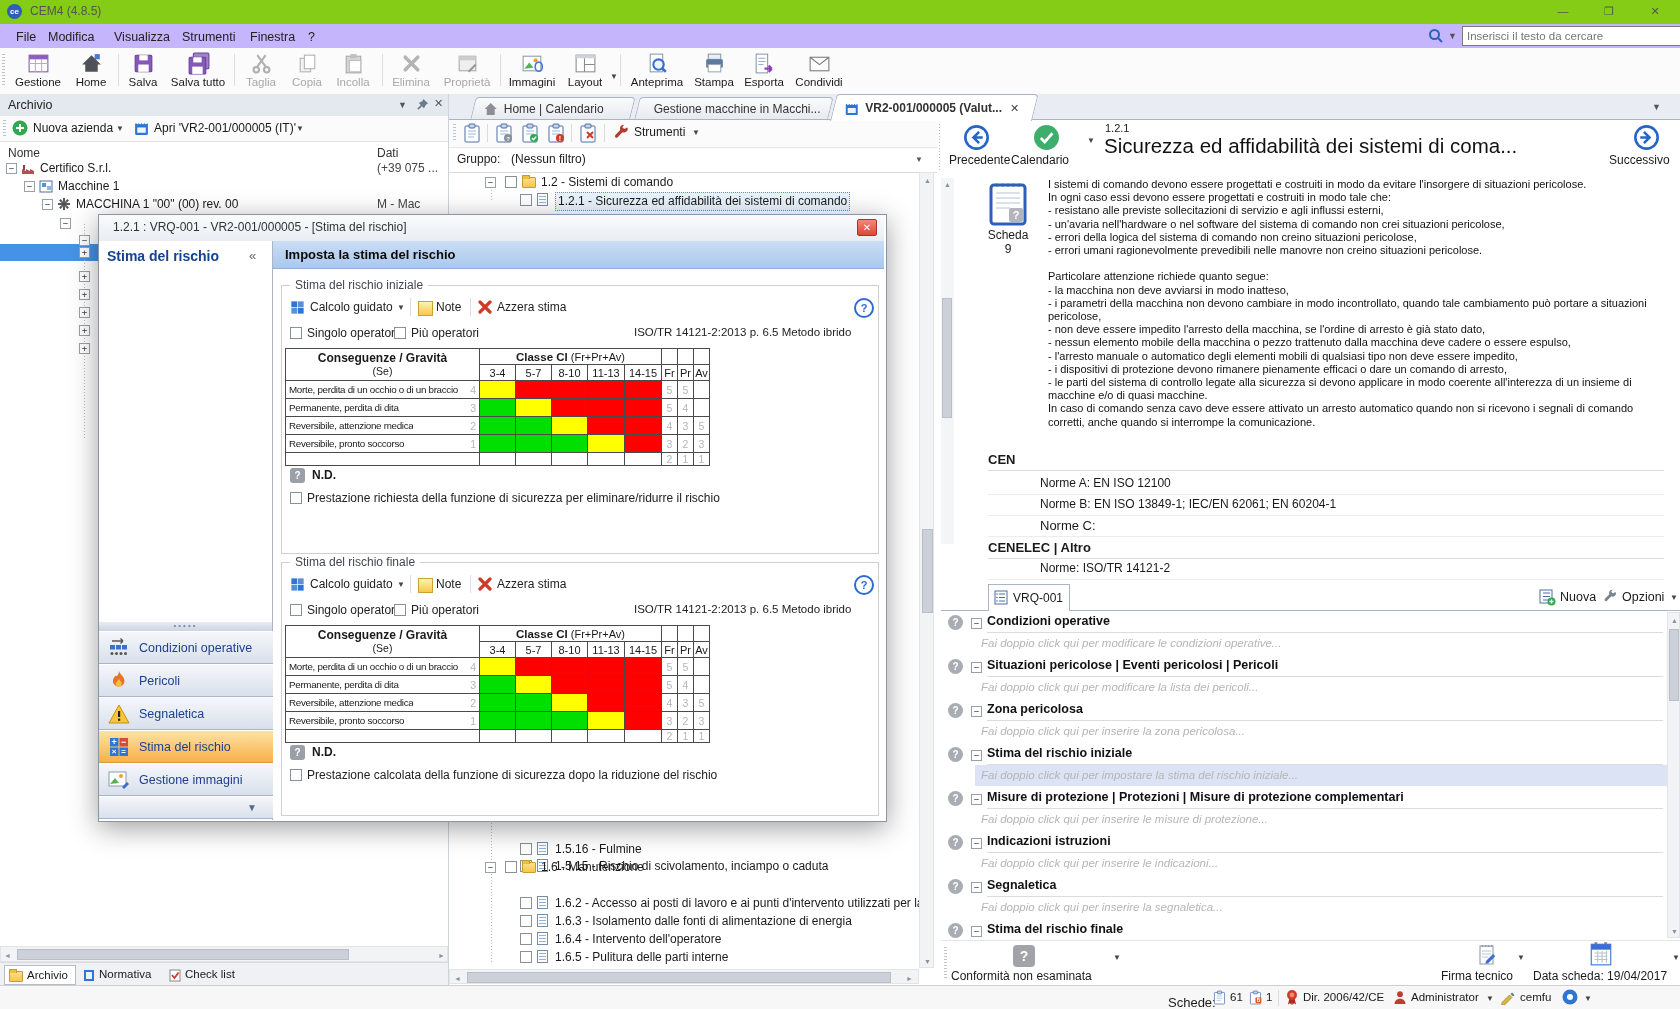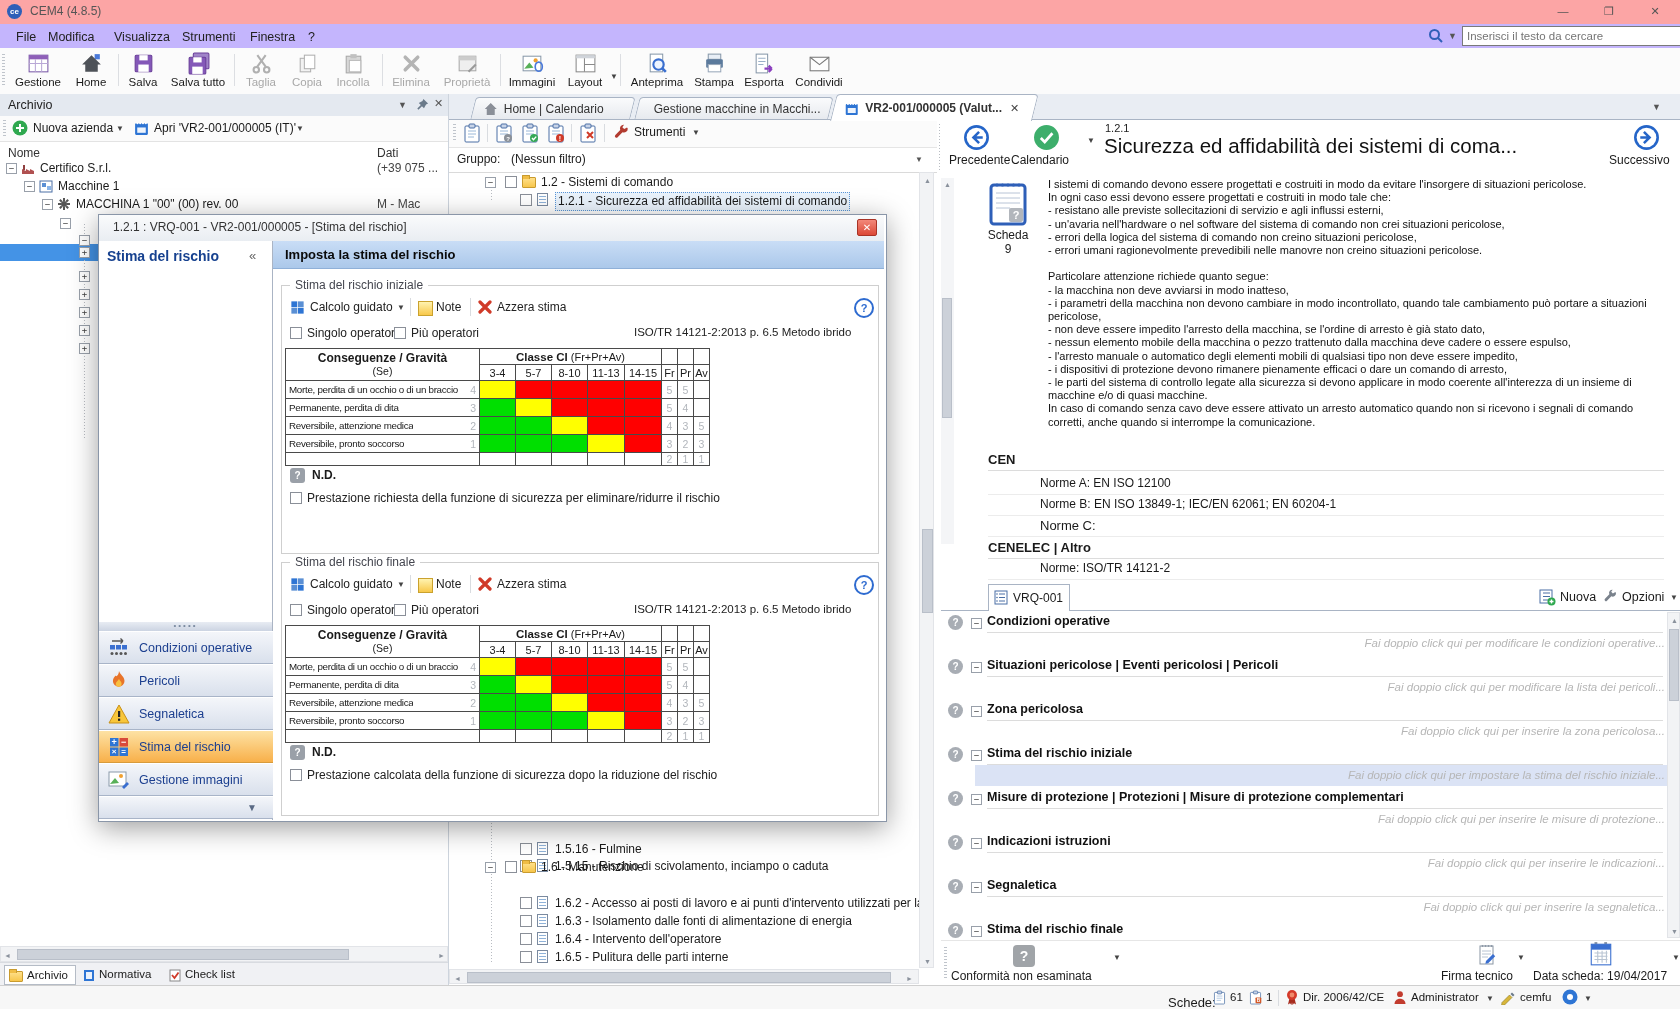--- a/index.html
+++ b/index.html
@@ -2,21 +2,21 @@
 <html><head>
 <meta charset="utf-8">
 <style>
   html,body{margin:0;padding:0;background:#888}
   #app{position:relative;width:1680px;height:1009px;background:#fff;overflow:hidden;
        font-family:"Liberation Sans","DejaVu Sans",sans-serif;font-size:12px;color:#1a1a1a}
   .abs{position:absolute}
   .vsep{width:1px;background:#d9dce0}
   .grip{width:3px;background:repeating-linear-gradient(180deg,#bfc4cb 0 1px,transparent 1px 3px)}
   
-  #titlebar{left:0;top:0;width:1680px;height:24px;background:#fca5a5}
+  #titlebar{left:0;top:0;width:1680px;height:24px;background:#84cc16}
   #menubar{left:0;top:24px;width:1680px;height:24px;background:#c4b5fd}
   .menuitem{position:absolute;top:4px;font-size:12.5px;color:#222;padding:2px 6px;cursor:default}
   #toolbar{left:0;top:48px;width:1680px;height:46px;background:#fbfbfb;border-bottom:1px solid #d6d6d6}
   .tbtn{position:absolute;top:2px;height:42px;text-align:center;font-size:11.5px;color:#1a1a1a}
   .tbtn.dis{color:#a8a8a8}
   .tbtn svg{display:block;margin:1px auto 0}
   .tsep{position:absolute;top:6px;height:32px;width:1px;background:#dcdee2}
   .winbtn{position:absolute;top:0;width:34px;height:22px;text-align:center;line-height:22px;color:#555;font-size:11px}
   
   .phead{background:#e4e9f0;border-bottom:1px solid #cdd4dd}
@@ -42,21 +42,21 @@
   .treerow{position:absolute;left:0;height:18px;line-height:17px;white-space:nowrap;font-size:12px;width:470px}
   .tsel{background:#eaf3fc;border:1px dotted #5a96d6;padding:0 2px}
   
   .secline{position:absolute;height:1px;background:#dcdcdc}
   .sec-q{position:absolute;width:15px;height:15px;border-radius:50%;background:#a8adb4;color:#fff;
          font-weight:bold;font-size:10px;text-align:center;line-height:15px}
   .sec-exp{position:absolute;width:11px;height:11px;border:1px solid #99a0aa;background:#fff;
          font:9px/9px "DejaVu Sans Mono",monospace;text-align:center;color:#444;box-sizing:border-box}
   .sec-title{position:absolute;font-weight:bold;font-size:12.5px;color:#111;white-space:nowrap}
   .sec-line{position:absolute;height:1px;background:#dcdcdc}
-  .sec-ph{position:absolute;height:20px;text-align:right;font-style:italic;color:#b6b6b6;font-size:11.5px;line-height:20px}
+  .sec-ph{position:absolute;height:20px;text-align:left;font-style:italic;color:#b6b6b6;font-size:11.5px;line-height:20px}
   .ph-hl{position:absolute;background:#dbe3f5;height:21px}
   
   #dialog{left:98px;top:214px;width:787px;height:606px;background:#fff;border:1px solid #8a96a8;
           box-shadow:0 6px 26px rgba(0,0,0,.38);z-index:50}
   .dlgnav{position:absolute;left:0;width:174px;height:33px;background:linear-gradient(#f4f6fa,#d9e0ec);
           border-top:1px solid #fff;border-bottom:1px solid #a8b4c8;box-sizing:border-box;
           display:flex;align-items:center;color:#1c3f8f;font-size:12.5px;cursor:default}
   .dlgnav svg{margin:0 9px 0 9px}
   .dlgnav.sel{background:linear-gradient(#fde2a4,#f8b04a);border-bottom-color:#d89b3c}
   .grp{position:absolute;border:1px solid #cfcfcf}

